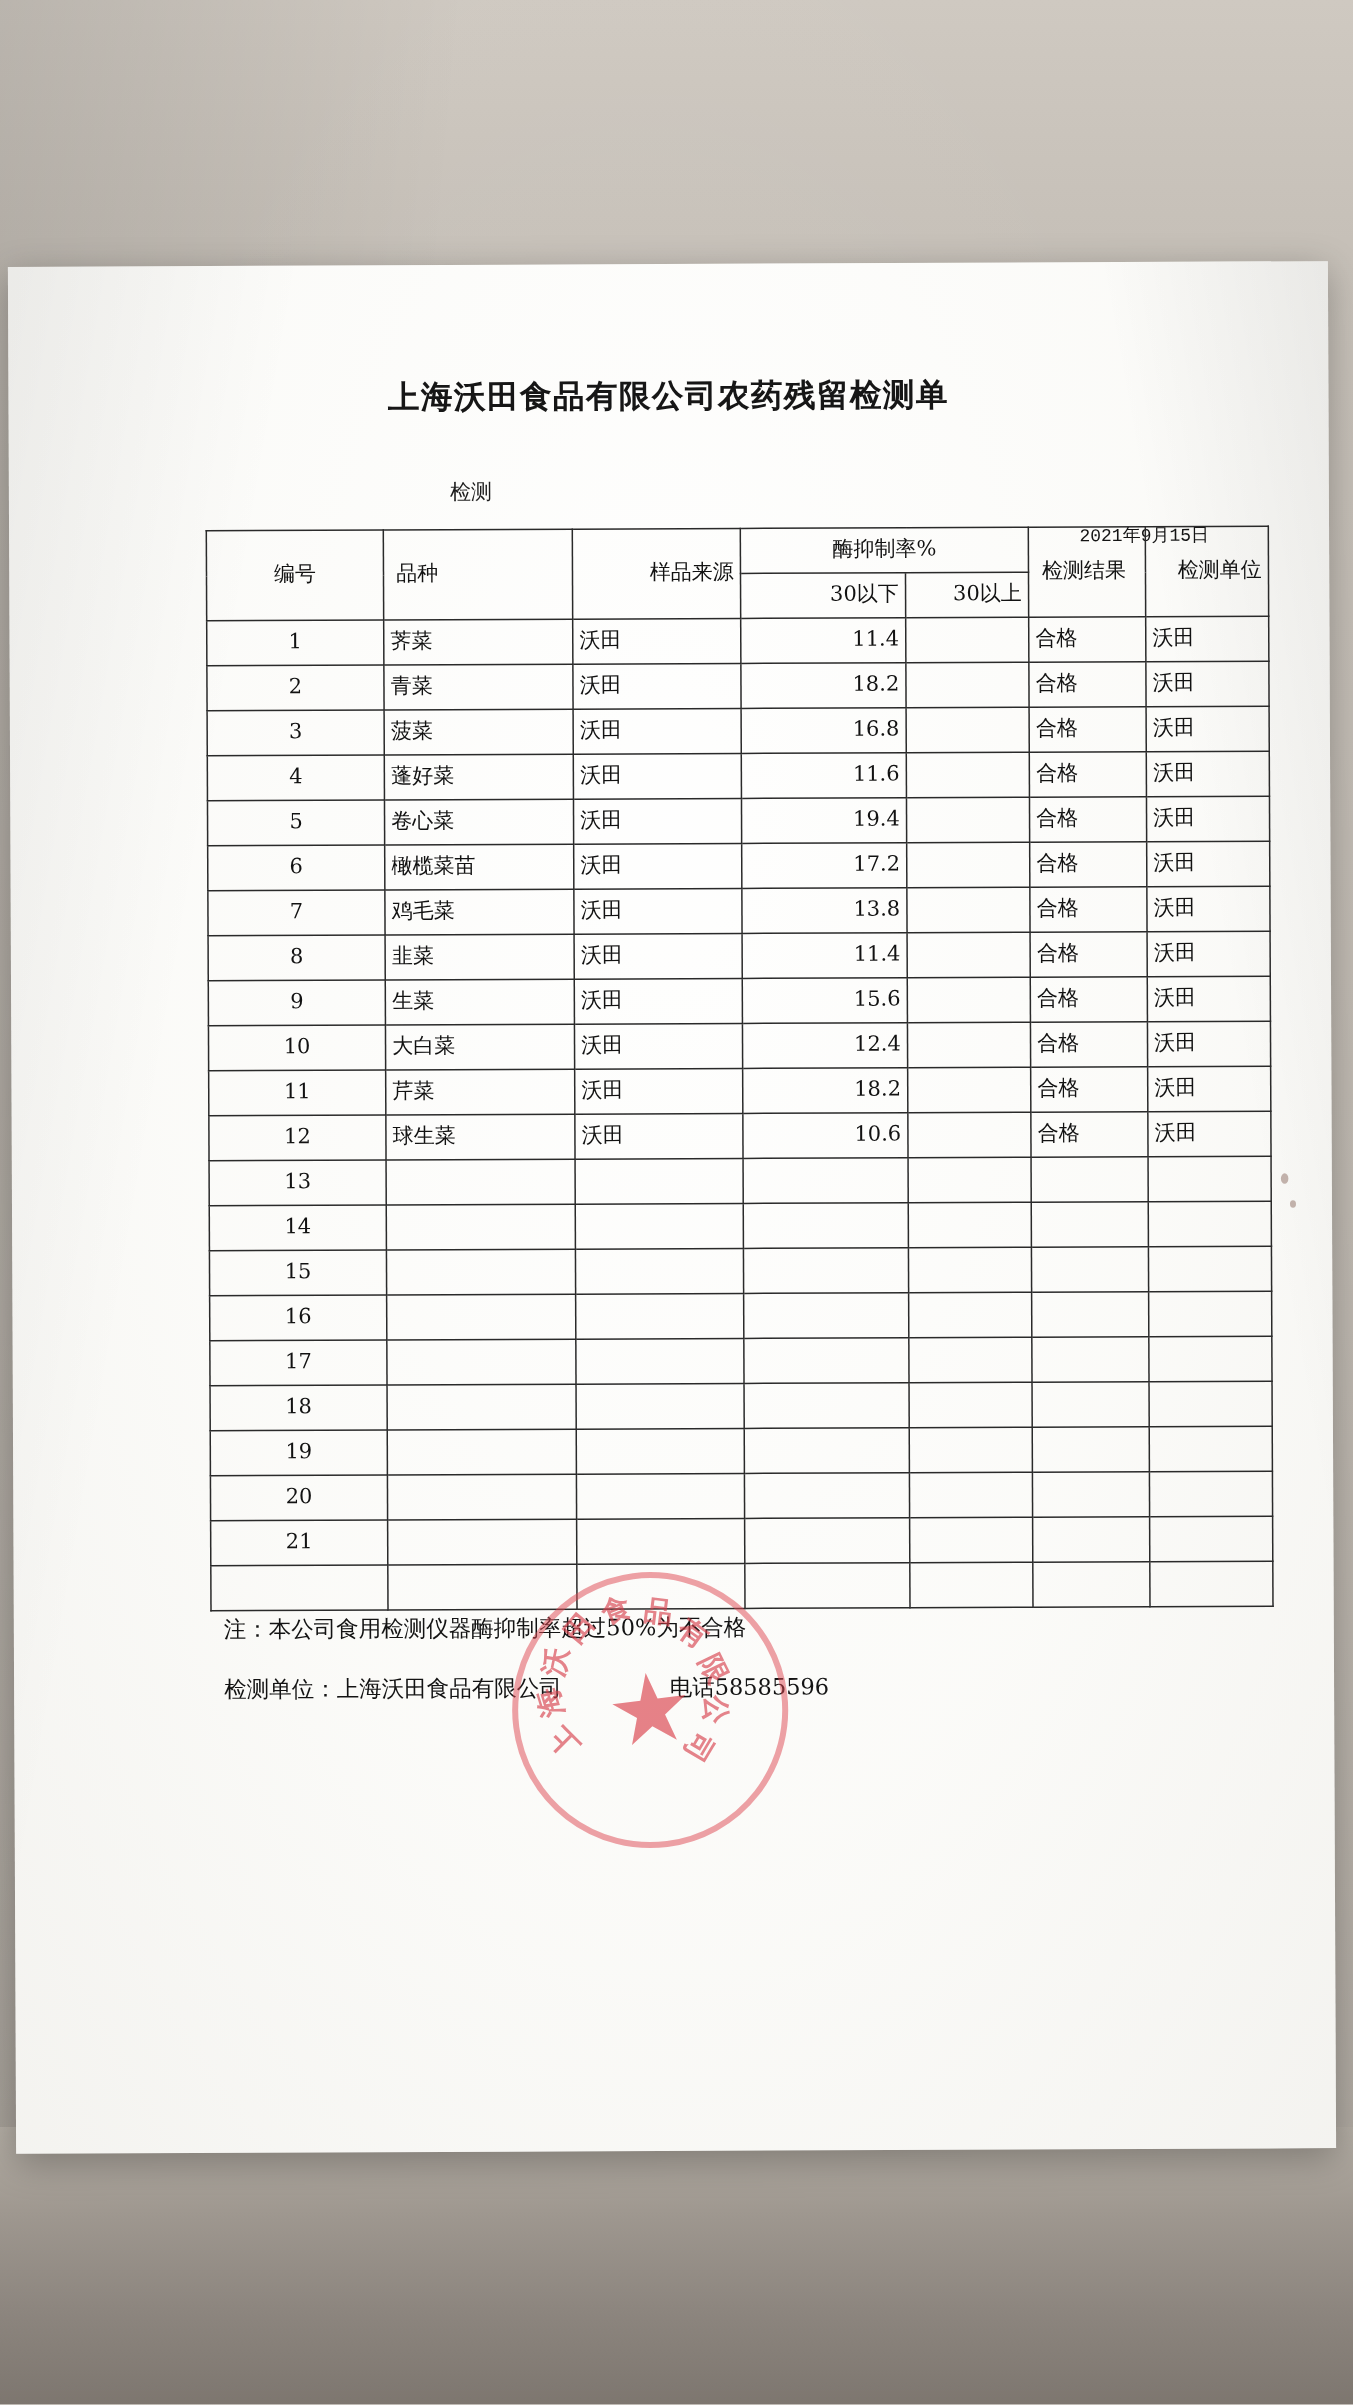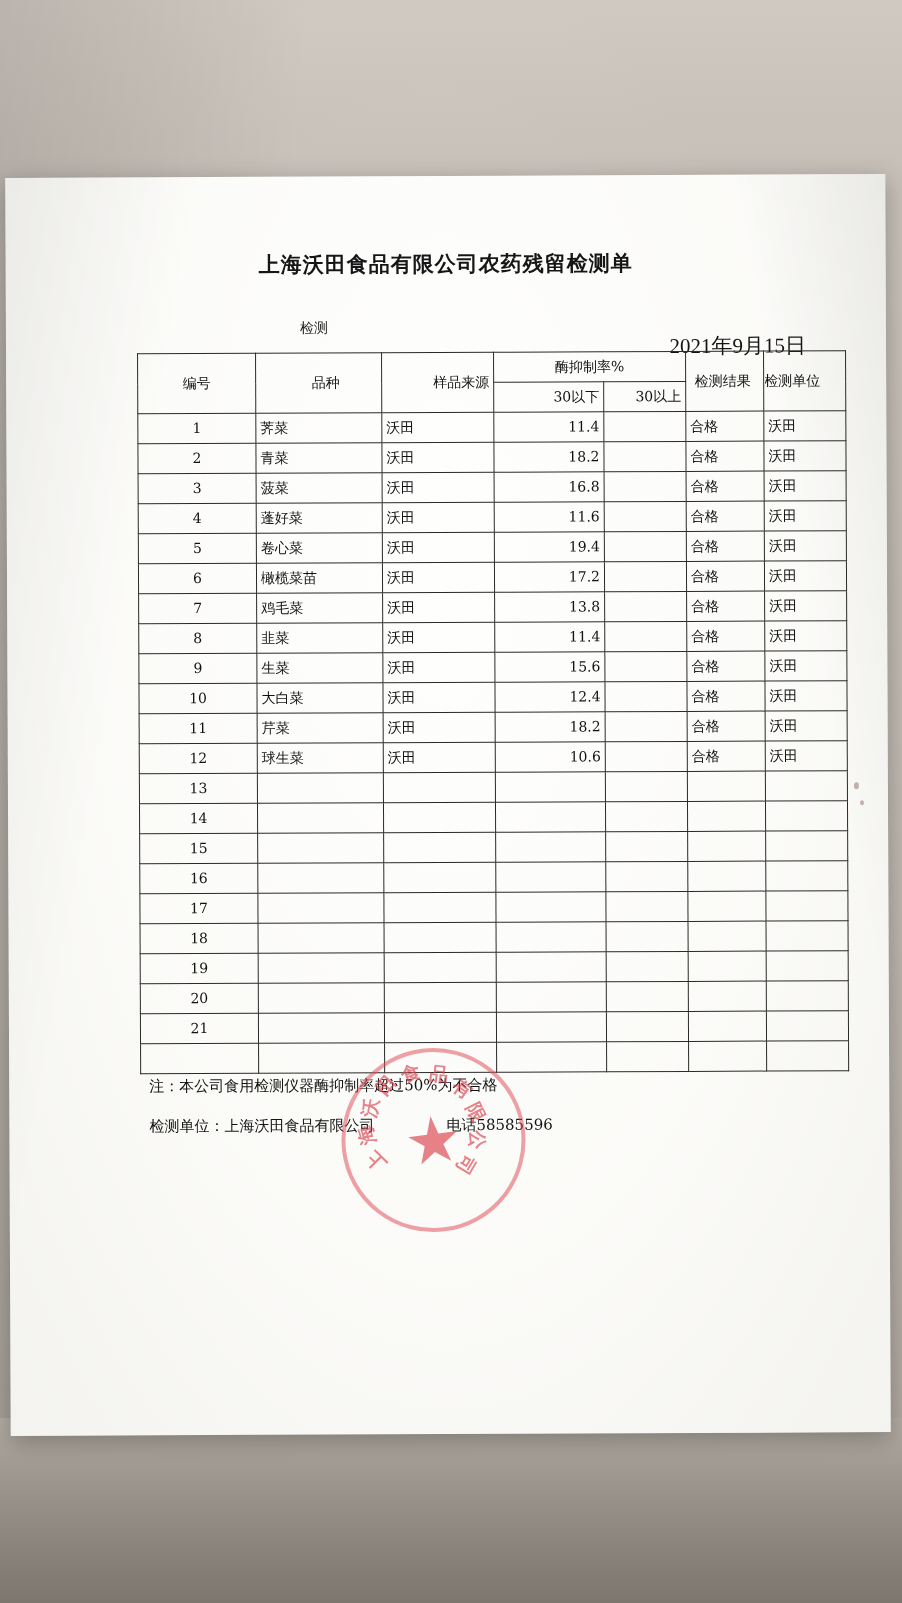--- a/index.html
+++ b/index.html
@@ -82,25 +82,25 @@
   .sub-label {
     position: absolute;
     top: 143px;
     left: 294px;
     font-size: 14px;
     color: #1d1d1d;
     font-family: Liberation Mono, monospace;
   }
   .doc-date {
     position: absolute;
-    top: 157px;
+    top: 174px;
     right: 80px;
-    font-size: 21px;
+    font-size: 12px;
     color: #141414;
-    font-family: Liberation Serif, serif;
+    font-family: Liberation Mono, monospace;
   }
 
   
   .tbl-wrap {
     position: absolute;
     top: 176px;
     left: 131px;
     width: 680px;
   }
   table.report {
@@ -222,25 +222,25 @@
             <col style="width:126px">
             <col style="width:112px">
           <col style="width:110px">
             <col style="width:82px">
             <col style="width:78px">
             <col style="width:82px">
         </colgroup>
         <thead>
           <tr>
             <th class="c-no head-tall" rowspan="2">编号</th>
-            <th class="c-kind head-tall" style="text-align:center;padding-left:18px" rowspan="2">品种</th>
+            <th class="c-kind head-tall" style="text-align:left;padding-left:8px" rowspan="2">品种</th>
             <th class="c-src head-tall" style="text-align:right;padding-left:12px" rowspan="2">样品来源</th>
             <th class="head-rate" colspan="2">酶抑制率%</th>
             <th class="c-result head-tall" style="text-align:center;padding-left:0" rowspan="2">检测结果</th>
-            <th class="c-unit head-tall" style="text-align:left;padding-left:0" rowspan="2">检测单位</th>
+            <th class="c-unit head-tall" style="text-align:right;padding-left:0" rowspan="2">检测单位</th>
           </tr>
           <tr>
             <th class="head-sub">30以下</th>
             <th class="head-sub">30以上</th>
           </tr>
         </thead>
         <tbody id="tbody">
             <tr>
               <td class="c-no">1</td>
               <td class="c-kind">荠菜</td>

